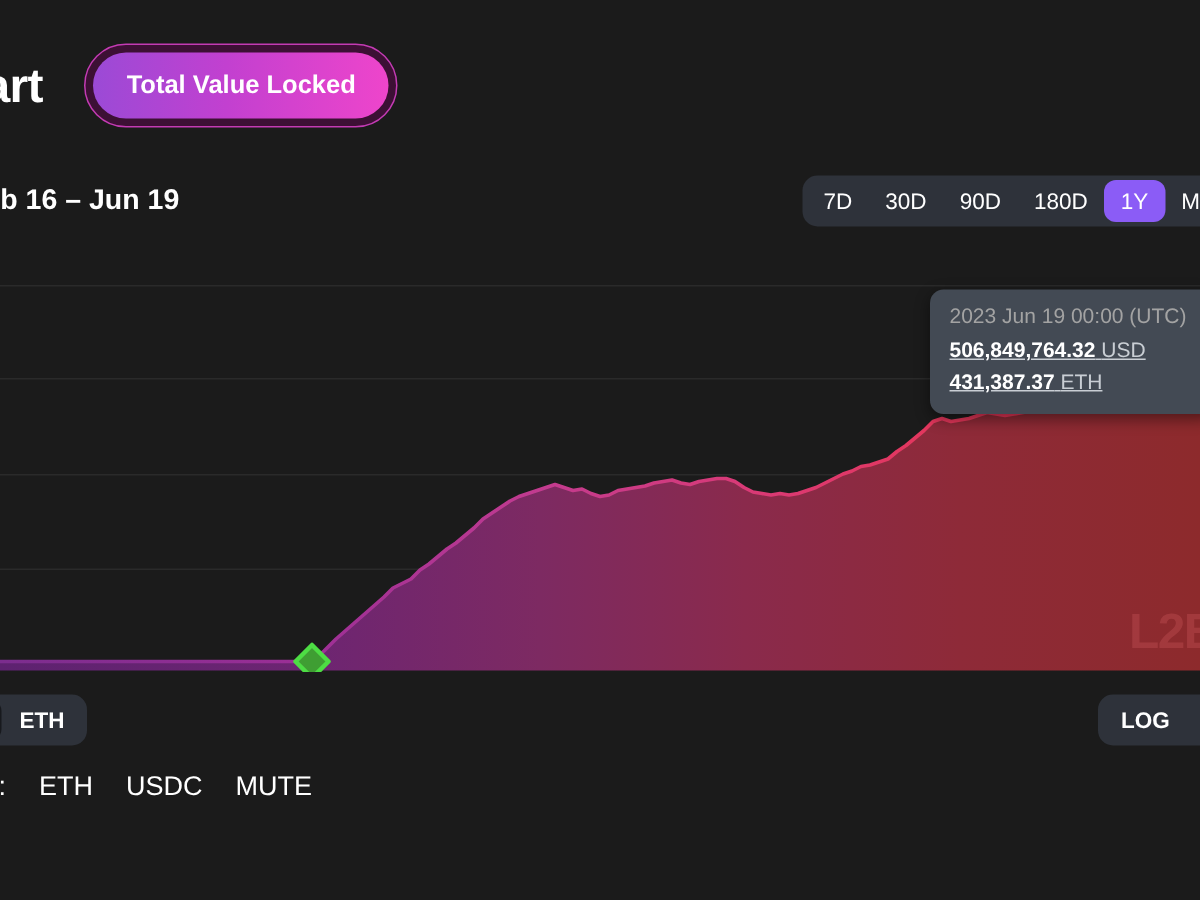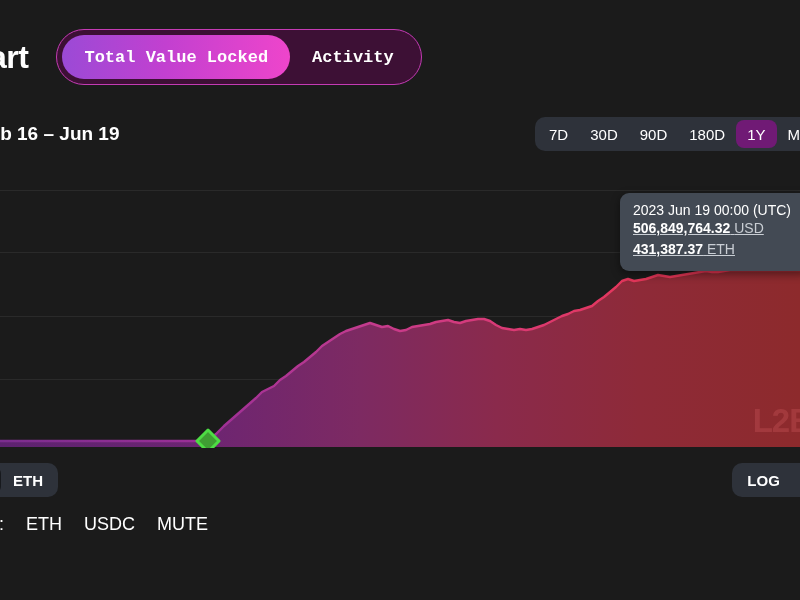--- a/index.html
+++ b/index.html
@@ -30,21 +30,21 @@
     border-radius: 999px;
     padding: 5px;
     height: 56px;
   }
   .tab {
     display: flex; align-items: center; justify-content: center;
     height: 44px; padding: 0 22px;
     border-radius: 999px;
     font-size: 17px; font-weight: bold; color: #ffffff;
     white-space: nowrap; border: none; background: transparent;
-    font-family: Liberation Mono, monospace; cursor: pointer;
+    font-family: Liberation Sans, sans-serif; cursor: pointer;
   }
   .tab.active {
     background: linear-gradient(90deg, #9b4ad6 0%, #c240d0 45%, #ee45cb 100%);
   }
 
   
   .subhead {
     position: absolute; left: 0; top: 112px; width: 800px; height: 44px;
     display: flex; align-items: center; justify-content: space-between;
   }
@@ -57,42 +57,42 @@
     background: #2e323a; border-radius: 10px;
     height: 34px; padding: 3px; margin-right: -24px;
   }
   .range-btn {
     display: flex; align-items: center; justify-content: center;
     height: 28px; padding: 0 11px; border-radius: 8px;
     font-size: 15px; font-weight: normal; color: #ffffff;
     background: transparent; border: none; white-space: nowrap;
     font-family: "Liberation Sans", sans-serif; cursor: pointer;
   }
-  .range-btn.active { background: #701a75; }
+  .range-btn.active { background: #8b5cf6; }
 
   
   .plot {
     position: absolute; left: 0; top: 160px; width: 800px; height: 288px;
     background: #1b1b1b; overflow: hidden;
   }
   .plot svg { display: block; }
   .watermark {
     position: absolute; right: -12px; bottom: 8px;
     font-size: 33px; font-weight: bold; color: #e0666a;
     opacity: .26; letter-spacing: -1px; white-space: nowrap;
   }
 
   
   .tooltip {
     position: absolute; left: 620px; top: 193px;
     background: #434a54; border-radius: 9px;
     padding: 9px 12px 11px 13px;
     min-width: 190px; box-shadow: 0 3px 10px rgba(0,0,0,.45);
   }
-  .tt-date { font-size: 14px; color: #ffffff; white-space: nowrap; }
+  .tt-date { font-size: 14px; color: #a3a3a3; white-space: nowrap; margin-bottom: 5px; }
   .tt-row { font-size: 14px; color: #c9ced4; white-space: nowrap; line-height: 1.5; text-decoration: underline; }
   .tt-row b { color: #ffffff; font-weight: bold; }
 
   
   .footer-row {
     position: absolute; left: 0; top: 460px; width: 800px; height: 40px;
     display: flex; align-items: center; justify-content: space-between;
   }
   .pill-group {
     display: flex; align-items: center;
@@ -126,21 +126,20 @@
 </head>
 <body>
 
 <div class="screen">
 
   <div class="header-row">
     <div class="chart-title">hart</div>
 
     <div class="tab-switch">
       <button class="tab active">Total Value Locked</button>
-      <button class="tab">Activity</button>
     </div>
   </div>
 
   <div class="subhead">
     <div class="date-range">Feb 16 – Jun 19</div>
 
     <div class="range-group">
       <button class="range-btn">7D</button>
       <button class="range-btn">30D</button>
       <button class="range-btn">90D</button>

